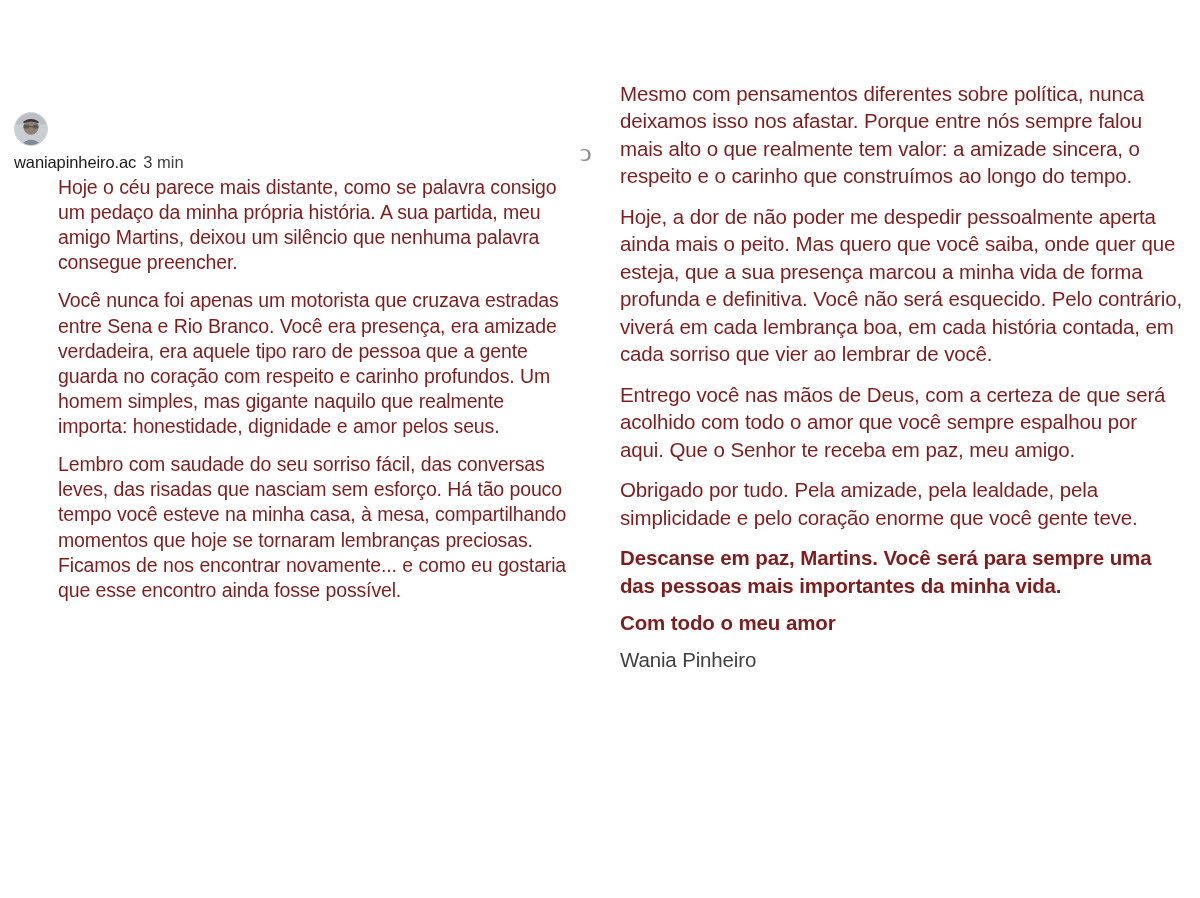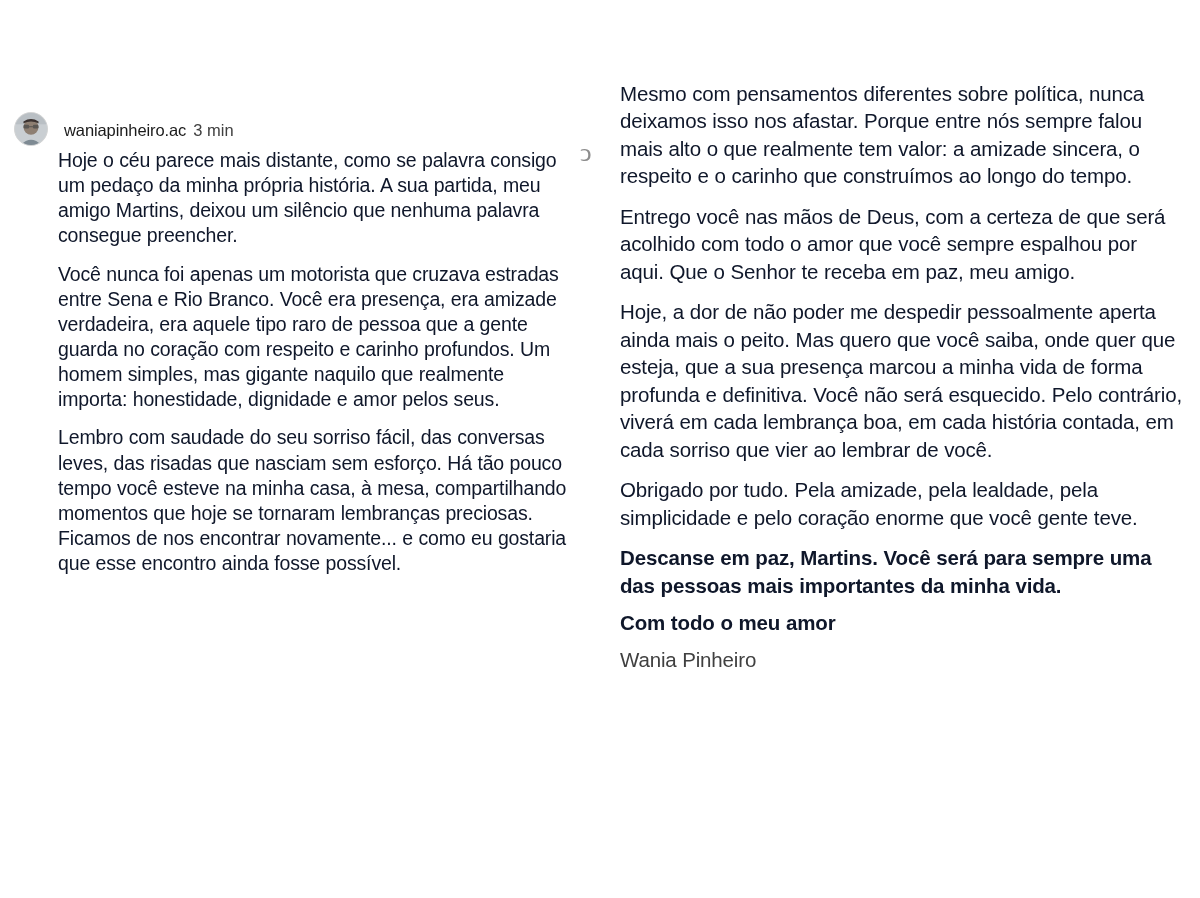--- a/index.html
+++ b/index.html
@@ -20,22 +20,23 @@
 
   
   .left-col {
     position: absolute;
     left: 14px;
     top: 112px;
     width: 560px;
   }
   .post-header {
     display: flex;
-    align-items: center;
-    gap: 16px;
+    align-items: flex-start;
+    gap: 3px;
+    flex-direction: column;
   }
   .avatar {
     flex: 0 0 auto;
     width: 34px; height: 34px;
     border-radius: 50%;
     overflow: hidden;
     border: 1px solid #d4d4d4;
     background: #cfd4d8;
     position: relative;
   }
@@ -57,21 +58,21 @@
     color: #404040;
     font-weight: 400;
   }
   .left-body {
     margin-top: 2px;
     margin-left: 44px;
   }
   .para {
     font-size: 19.5px;
     line-height: 1.29;
-    color: #0f172a;
+    color: #7f1d1d;
     margin: 0 0 13px 0;
     letter-spacing: -0.15px;
     word-spacing: 0.2px;
   }
   .left-body .para:last-child { margin-bottom: 12px; }
 
   
   .mid-glyph {
     position: absolute;
     left: 580px;
@@ -138,21 +139,21 @@
       <p class="para">Hoje o céu parece mais distante, como se palavra consigo um pedaço da minha própria história. A sua partida, meu amigo Martins, deixou um silêncio que nenhuma palavra consegue preencher.</p>
       <p class="para">Você nunca foi apenas um motorista que cruzava estradas entre Sena e Rio Branco. Você era presença, era amizade verdadeira, era aquele tipo raro de pessoa que a gente guarda no coração com respeito e carinho profundos. Um homem simples, mas gigante naquilo que realmente importa: honestidade, dignidade e amor pelos seus.</p>
       <p class="para">Lembro com saudade do seu sorriso fácil, das conversas leves, das risadas que nasciam sem esforço. Há tão pouco tempo você esteve na minha casa, à mesa, compartilhando momentos que hoje se tornaram lembranças preciosas. Ficamos de nos encontrar novamente... e como eu gostaria que esse encontro ainda fosse possível.</p>
     </div>
   </div>
 
   <div class="mid-glyph">ↄ</div>
 
   <div class="right-col">
     <p class="para">Mesmo com pensamentos diferentes sobre política, nunca deixamos isso nos afastar. Porque entre nós sempre falou mais alto o que realmente tem valor: a amizade sincera, o respeito e o carinho que construímos ao longo do tempo.</p>
+    <p class="para">Hoje, a dor de não poder me despedir pessoalmente aperta ainda mais o peito. Mas quero que você saiba, onde quer que esteja, que a sua presença marcou a minha vida de forma profunda e definitiva. Você não será esquecido. Pelo contrário, viverá em cada lembrança boa, em cada história contada, em cada sorriso que vier ao lembrar de você.</p>
     <p class="para">Entrego você nas mãos de Deus, com a certeza de que será acolhido com todo o amor que você sempre espalhou por aqui. Que o Senhor te receba em paz, meu amigo.</p>
-    <p class="para">Hoje, a dor de não poder me despedir pessoalmente aperta ainda mais o peito. Mas quero que você saiba, onde quer que esteja, que a sua presença marcou a minha vida de forma profunda e definitiva. Você não será esquecido. Pelo contrário, viverá em cada lembrança boa, em cada história contada, em cada sorriso que vier ao lembrar de você.</p>
     <p class="para">Obrigado por tudo. Pela amizade, pela lealdade, pela simplicidade e pelo coração enorme que você gente teve.</p>
     <p class="para tight">Descanse em paz, Martins. Você será para sempre uma das pessoas mais importantes da minha vida.</p>
     <p class="para tight">Com todo o meu amor</p>
     <p class="signature">Wania Pinheiro</p>
   </div>
 
 </div>
 
 </body></html>

